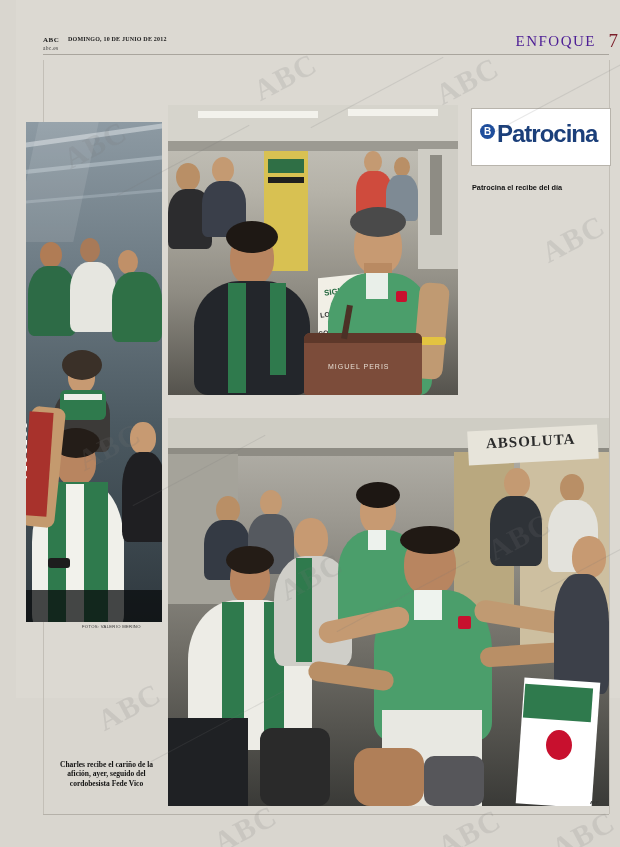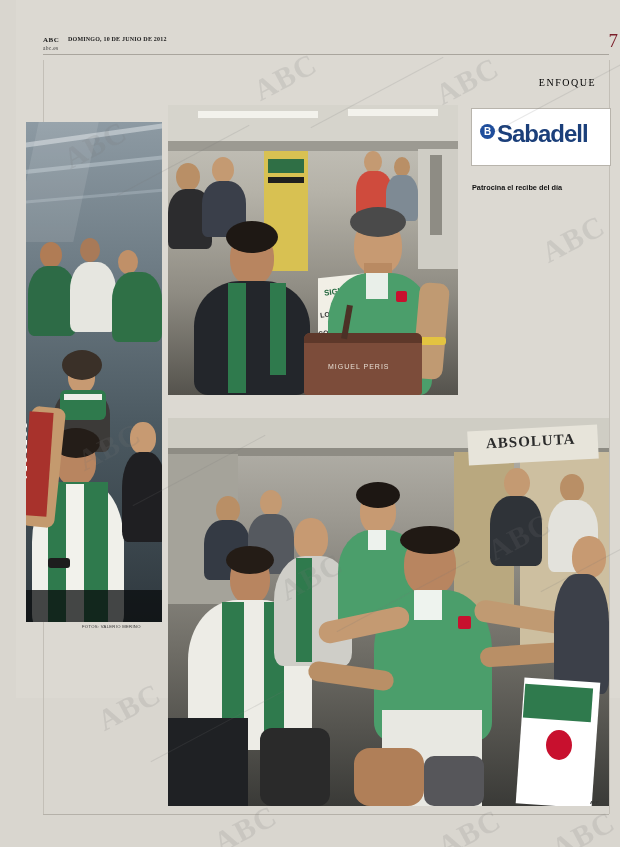--- a/index.html
+++ b/index.html
@@ -50,21 +50,21 @@
     font-size:5.5px;color:#3a3a3a;letter-spacing:.3px;
   }
   #masthead-date{
     position:absolute;left:52px;top:36px;
     font-family:"Liberation Serif", serif;
     font-size:6px;font-weight:bold;color:#1a1a1a;letter-spacing:.2px;
   }
   #section-title{
     position:absolute;right:40px;top:33px;
     font-family:"Liberation Serif", serif;
-    font-size:10px;color:#000000;letter-spacing:1.5px;margin-top:44px;
+    font-size:15px;color:#4c1d95;letter-spacing:1.5px;
   }
   #page-number{
     position:absolute;right:18px;top:30px;
     font-family:"Liberation Serif", serif;
     font-size:19px;color:#7b1f2b;font-weight:normal;
   }
   #rule-top{
     position:absolute;left:27px;top:54px;width:566px;height:1px;background:#a9a59d;
   }
   
@@ -127,21 +127,21 @@
     <div id="page-number">7</div>
   </div>
   <div id="rule-top"></div>
 
   <div class="vrule" style="left:27px;top:60px;height:754px;"></div>
   <div class="vrule" style="left:593px;top:60px;height:754px;"></div>
   <div id="footer-rule"></div>
 
   <div id="ad-box">
     <div id="ad-logo-mark">B</div>
-    <div id="ad-logo-text">Sabadell</div>
+    <div id="ad-logo-text">Patrocina</div>
   </div>
   <div id="ad-tagline">Patrocina el recibe del día</div>
 
   <div class="photo" style="left:10px;top:122px;width:136px;height:500px;">
 
     <div class="sky" style="background:linear-gradient(180deg,#8d9aa3 0%,#6f7d86 28%,#4c5a62 60%,#2f383e 100%);"></div>
 
     <div class="bar" style="left:-10px;top:10px;width:170px;height:5px;background:rgba(220,225,230,.55);transform:rotate(-8deg);"></div>
     <div class="bar" style="left:-10px;top:40px;width:170px;height:4px;background:rgba(200,210,218,.45);transform:rotate(-6deg);"></div>
     <div class="bar" style="left:-10px;top:72px;width:170px;height:3px;background:rgba(190,200,210,.35);transform:rotate(-5deg);"></div>
@@ -283,20 +283,21 @@
 
     <div class="bar" style="left:352px;top:262px;width:76px;height:126px;background:#ffffff;transform:rotate(4deg);"></div>
     <div class="bar" style="left:356px;top:268px;width:68px;height:34px;background:#2f7a4d;transform:rotate(4deg);"></div>
     <div class="blob" style="left:378px;top:312px;width:26px;height:30px;background:#c8102e;"></div>
 
     <div class="bar" style="left:186px;top:330px;width:70px;height:58px;background:#b07f58;border-radius:16px;"></div>
     <div class="bar" style="left:92px;top:310px;width:70px;height:78px;background:#2a2a2a;border-radius:12px;"></div>
     <div class="bar" style="left:0px;top:300px;width:80px;height:88px;background:#1f2124;"></div>
     <div class="bar" style="left:256px;top:338px;width:60px;height:50px;background:#56565a;border-radius:10px;"></div>
   </div>
+  <div class="caption" style="left:33px;top:760px;width:115px;text-align:center;">Charles recibe el cariño de la afición, ayer, seguido del cordobesista Fede Vico</div>
   <div class="credit" style="left:574px;top:800px;">AFP</div>
 
   <div class="wm" style="left:46px;top:128px;">ABC</div>
   <div class="wm" style="left:236px;top:60px;">ABC</div>
   <div class="wm" style="left:418px;top:64px;">ABC</div>
   <div class="wm" style="left:524px;top:222px;">ABC</div>
   <div class="wm" style="left:60px;top:430px;">ABC</div>
   <div class="wm" style="left:262px;top:560px;">ABC</div>
   <div class="wm" style="left:470px;top:520px;">ABC</div>
   <div class="wm" style="left:80px;top:690px;">ABC</div>

